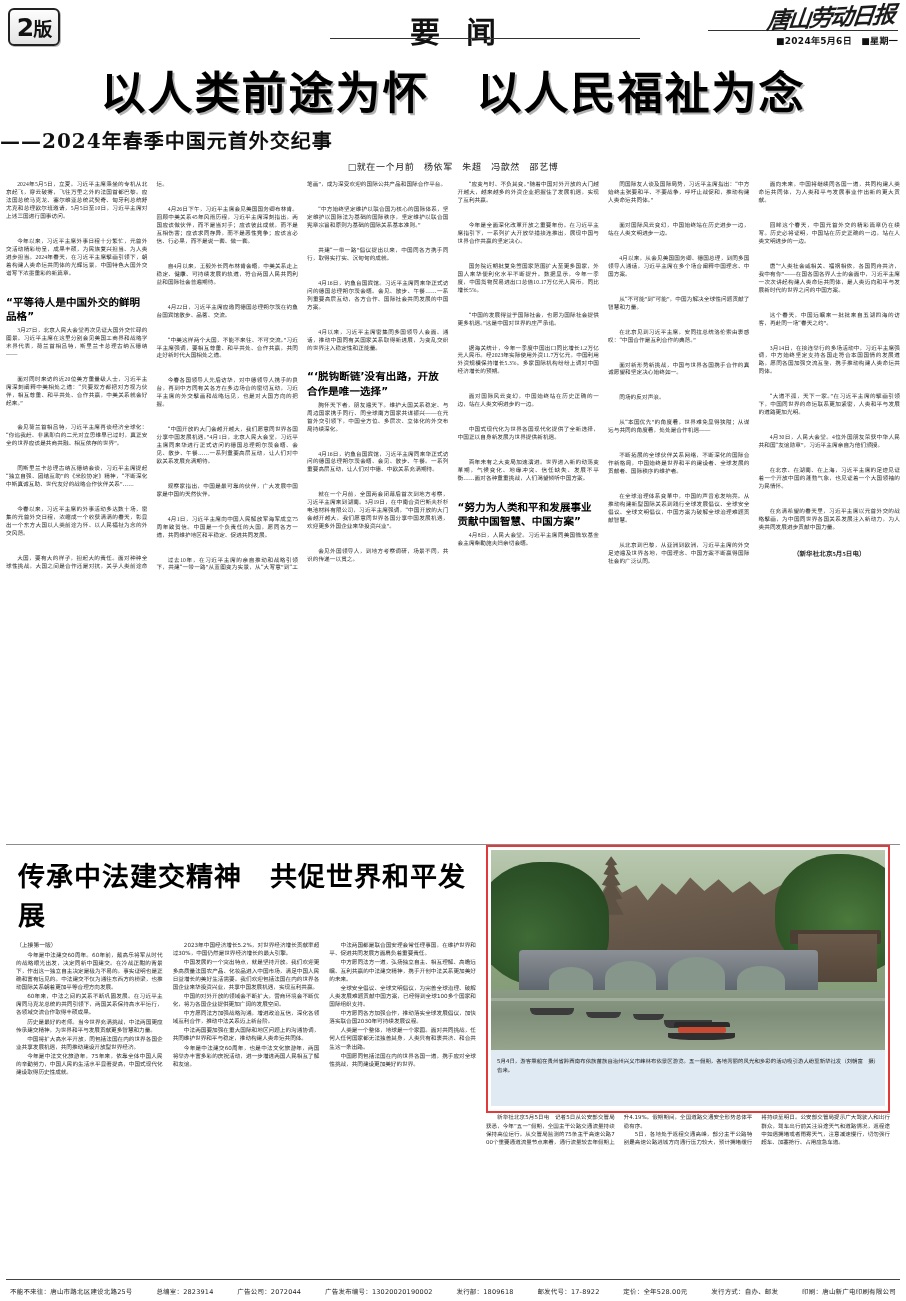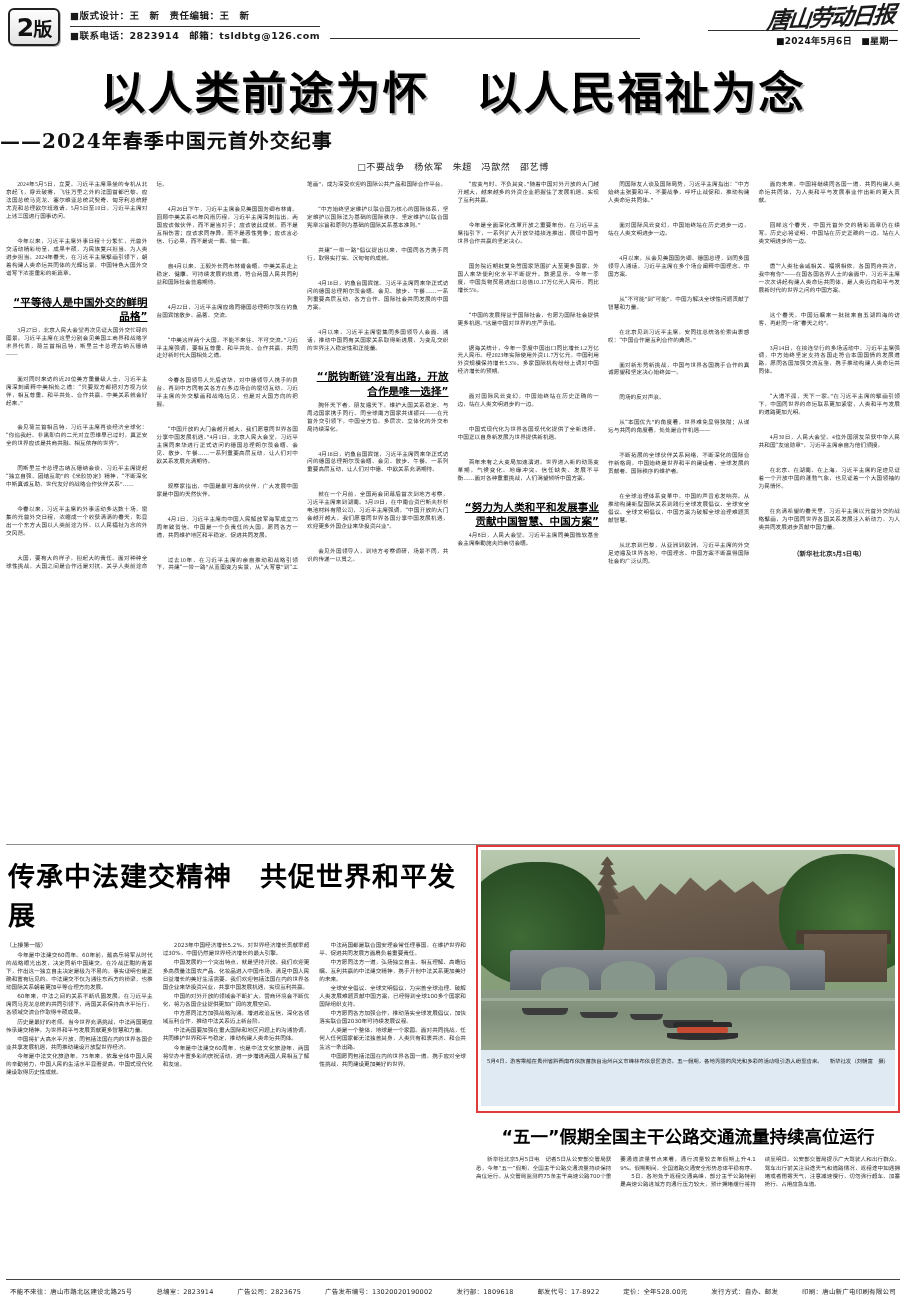--- a/index.html
+++ b/index.html
@@ -152,47 +152,46 @@
   .main-article p {
     margin: 0 0 17px 0;
     text-indent: 2em;
     font-family: Liberation Serif, serif;
     font-size: 5.6px;
     letter-spacing: .1px;
     word-break: break-all;
   }
   .sec-head {
     text-indent: 0 !important;
-    text-align: right;
+    text-align: left;
     font-family: "DejaVu Sans", sans-serif !important;
     font-weight: bold;
     font-size: 10.5px !important;
     line-height: 1.35;
     margin: 6px 0 4px 0 !important;
     color: #000;
     letter-spacing: .2px;
-    text-decoration: underline;
   }
   .end-mark {
     text-indent: 0 !important;
     text-align: center;
     font-weight: bold;
     font-size: 6.5px !important;
     margin-top: 4px !important;
   }
 
   .thin-rule {
     border-bottom: 1px solid #8c8c8c;
     margin: 3px 6px 0 6px;
   }
 
   
   .lower {
     display: flex;
-    margin: 0 6px;
+    margin: 0 16px;
     height: 390px;
   }
   .lower-left { width: 466px; flex: 0 0 466px; padding-right: 6px; }
   .lower-right { flex: 1 1 auto; padding-left: 4px; }
 
   .sub-head {
     font-family: "DejaVu Sans", sans-serif;
     font-weight: bold;
     font-size: 27px;
     letter-spacing: 1px;
@@ -342,38 +341,34 @@
 </style>
 </head>
 <body>
 
 <div class="masthead">
   <div class="page-badge">
     <span class="badge-num">2</span>
       <span class="badge-ban">版</span>
   </div>
 
-  <div class="staff-block">
-    <div class="staff-line">■版式设计：王　新　责任编辑：王　新</div>
-    <div class="staff-rule"></div>
-    <div class="staff-line">■联系电话：2823914　邮箱：tsldbtg@126.com</div>
-  </div>
-
+
+  <div class="head-title">要闻</div>
   <div class="head-rule-left"></div>
 
   <div class="nameplate">
     <div class="np-logo">唐山劳动日报</div>
     <div class="np-rule"></div>
     <div class="np-date">■2024年5月6日　■星期一</div>
   </div>
 </div>
 
 <div class="lead-head">以人类前途为怀　以人民福祉为念</div>
 <div class="lead-sub">——2024年春季中国元首外交纪事</div>
-<div class="lead-byline">□不要战争　杨依军　朱超　冯歆然　邵艺博</div>
+<div class="lead-byline">□就在一个月前　杨依军　朱超　冯歆然　邵艺博</div>
 
 <div class="main-article" id="main-article">
     <p>2024年5月5日，立夏。习近平主席乘坐的专机从北京起飞，穿云破雾，飞往万里之外的法国首都巴黎。应法国总统马克龙、塞尔维亚总统武契奇、匈牙利总统舒尤克和总理欧尔班邀请，5月5日至10日，习近平主席对上述三国进行国事访问。</p>
     <p>今年以来，习近平主席外事日程十分繁忙，元首外交活动精彩纷呈，成果丰硕，为民族复兴担当、为人类进步担当。2024年春天，在习近平主席擘画引领下，朝着构建人类命运共同体的光辉远景，中国特色大国外交谱写下浓墨重彩的新篇章。</p>
     <p class="sec-head">“平等待人是中国外交的鲜明品格”</p>
     <p>3月27日，北京人民大会堂再次见证大国外交忙碌的图景。习近平主席在这里分别会见美国工商界和战略学术界代表，荷兰首相吕特，斯里兰卡总理古纳瓦德纳——</p>
     <p>面对同时来访的近20位美方重量级人士，习近平主席深刻阐释中美相处之道：“只要双方都把对方视为伙伴，相互尊重、和平共处、合作共赢，中美关系就会好起来。”</p>
     <p>会见荷兰首相吕特，习近平主席再谈经济全球化：“你追我赶、非黑即白的二元对立思维早已过时，真正安全的世界应该是共商共融、相互依存的世界”。</p>
     <p>同斯里兰卡总理古纳瓦德纳会谈，习近平主席提起“独立自强、团结互助”的《米胶协定》精神，“不断深化中斯真诚互助、世代友好的战略合作伙伴关系”……</p>
     <p>今春以来，习近平主席的外事活动多达数十场，密集的元首外交日程，浓缩成一个收获满满的春天，彰显出一个东方大国以人类前途为怀、以人民福祉为念的外交风范。</p>
@@ -488,32 +483,31 @@
         </div>
       </div>
       <div class="cap-area">
         <div class="cap-body">
           <span class="cap-credit">新华社发（刘朝富　摄）</span>
           <span>5月4日，游客乘船在贵州省黔西南布依族苗族自治州兴义市峰林布依景区游览。五一假期，各地秀丽的风光和多彩的活动吸引游人纷至沓来。</span>
         </div>
       </div>
     </div>
 
-    <div class="br-head">“五一”假期全国主干公路交通流量持续高位运行</div>
     <div class="br-cols" id="br-cols">
         <p>新华社北京5月5日电　记者5日从公安部交管局获悉，今年“五一”假期，全国主干公路交通流量持续保持高位运行。从交管局监测的75条主干高速公路700个重要通道流量节点来看，通行流量较去年假期上升4.19%。假期期间，全国道路交通安全形势总体平稳有序。</p>
         <p>5日，各地处于返程交通高峰，部分主干公路特别是高速公路进城方向通行压力较大，预计拥堵缓行将持续至明日。公安部交管局提示广大驾驶人和出行群众，驾车出行前关注沿途天气和道路情况，返程途中如遇拥堵或者雨雾天气，注意减速慢行，切勿强行超车、加塞抢行、占用应急车道。</p>
       </div>
 
   </div>
 </div>
 
 <div class="footer" id="footer">
     <span>不能不来往：唐山市路北区建设北路25号</span>
     <span>总编室：2823914</span>
-    <span>广告公司：2823675</span>
+    <span>广告公司：2072044</span>
     <span>广告发布编号：13020020190002</span>
     <span>发行部：1809618</span>
     <span>邮发代号：17-8922</span>
     <span>定价：全年528.00元</span>
     <span>发行方式：自办、邮发</span>
     <span>印刷：唐山新广电印刷有限公司</span>
   </div>
 
 </body></html>

